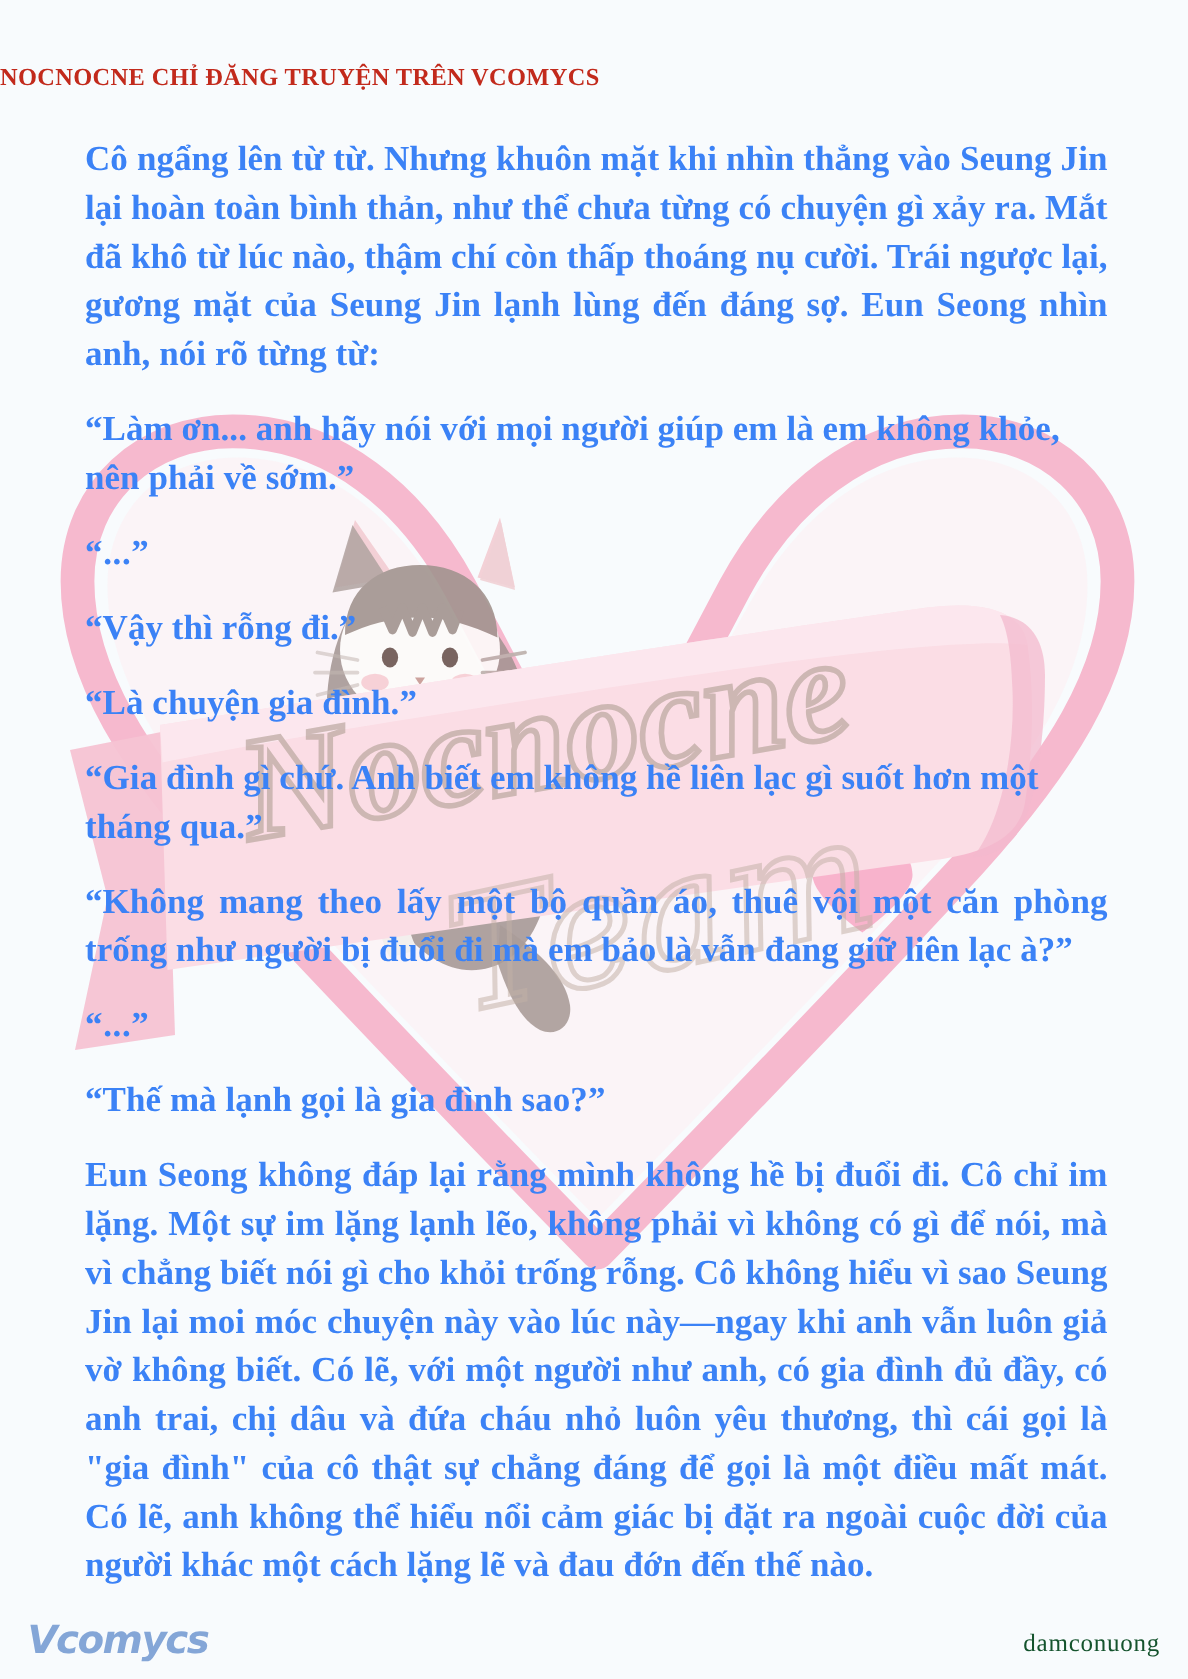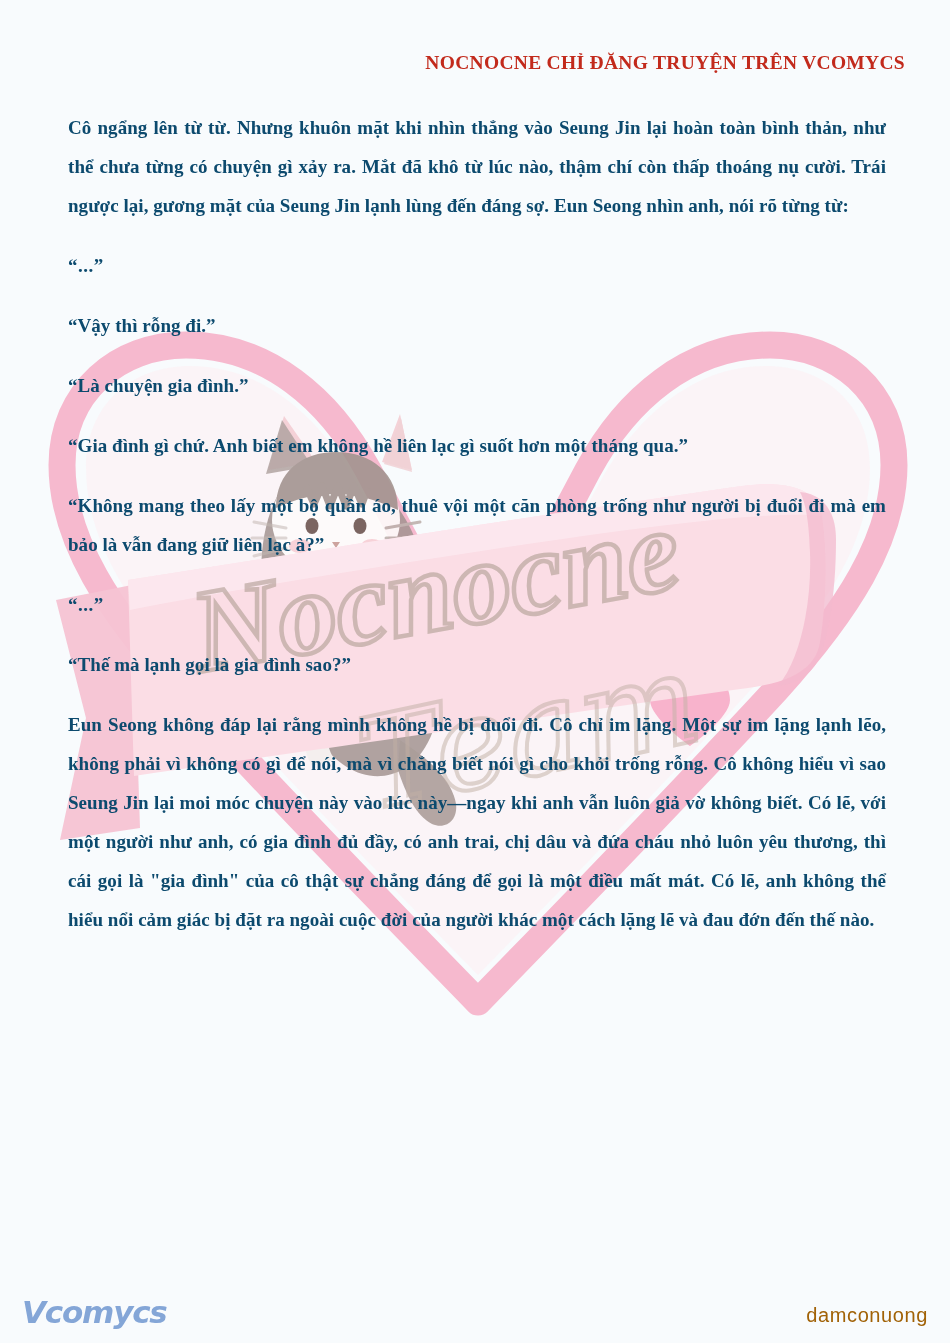--- a/index.html
+++ b/index.html
@@ -35,21 +35,21 @@
   .watermark-layer svg {
     display: block;
   }
 
   
   .header {
     position: absolute;
     left: 0;
     top: 52px;
     width: 905px;
-    text-align: right;
+    text-align: left;
     z-index: 5;
   }
   .header-title {
     display: inline-block;
     font-family: "Liberation Serif", "DejaVu Serif", serif;
     font-weight: bold;
     font-size: 19.5px;
     letter-spacing: 0.3px;
     color: #c22a1c;
     white-space: nowrap;
@@ -59,23 +59,23 @@
   .content {
     position: absolute;
     left: 68px;
     top: 108px;
     width: 818px;
     z-index: 6;
   }
   .para {
     font-family: "Liberation Serif", "DejaVu Serif", serif;
     font-weight: bold;
-    font-size: 19px;
+    font-size: 28px;
     line-height: 39px;
-    color: #0c4a6e;
+    color: #3b82f6;
     margin: 0 0 21px 0;
     text-align: left;
     letter-spacing: 0.05px;
   }
   .para.justify {
     text-align: justify;
     text-justify: inter-word;
   }
   .para.ellipsis {
     letter-spacing: 0.5px;
@@ -99,24 +99,24 @@
     font-style: italic;
     font-size: 31px;
     letter-spacing: -1.2px;
     color: #7b9fd4;
     opacity: 0.92;
   }
   .logo-damconuong {
     position: absolute;
     right: 22px;
     bottom: 16px;
-    font-family: Liberation Sans, sans-serif;
+    font-family: Liberation Serif, serif;
     font-size: 20px;
     letter-spacing: 0.6px;
-    color: #a16207;
+    color: #14532d;
   }
 </style>
 </head>
 <body>
 
 <div class="page">
 
   <div class="watermark-layer">
     <svg width="950" height="1343" viewBox="0 0 950 1343" xmlns="http://www.w3.org/2000/svg">
       <defs>
@@ -232,20 +232,21 @@
       </g>
     </svg>
   </div>
 
   <div class="header">
     <span class="header-title">NOCNOCNE CHỈ ĐĂNG TRUYỆN TRÊN VCOMYCS</span>
   </div>
 
   <div class="content">
     <p class="para justify">Cô ngẩng lên từ từ. Nhưng khuôn mặt khi nhìn thẳng vào Seung Jin lại hoàn toàn bình thản, như thể chưa từng có chuyện gì xảy ra. Mắt đã khô từ lúc nào, thậm chí còn thấp thoáng nụ cười. Trái ngược lại, gương mặt của Seung Jin lạnh lùng đến đáng sợ. Eun Seong nhìn anh, nói rõ từng từ:</p>
+    <p class="para">“Làm ơn... anh hãy nói với mọi người giúp em là em không khỏe, nên phải về sớm.”</p>
     <p class="para ellipsis">“...”</p>
     <p class="para">“Vậy thì rỗng đi.”</p>
     <p class="para">“Là chuyện gia đình.”</p>
     <p class="para">“Gia đình gì chứ. Anh biết em không hề liên lạc gì suốt hơn một tháng qua.”</p>
     <p class="para justify">“Không mang theo lấy một bộ quần áo, thuê vội một căn phòng trống như người bị đuổi đi mà em bảo là vẫn đang giữ liên lạc à?”</p>
     <p class="para ellipsis">“...”</p>
     <p class="para">“Thế mà lạnh gọi là gia đình sao?”</p>
     <p class="para justify">Eun Seong không đáp lại rằng mình không hề bị đuổi đi. Cô chỉ im lặng. Một sự im lặng lạnh lẽo, không phải vì không có gì để nói, mà vì chẳng biết nói gì cho khỏi trống rỗng. Cô không hiểu vì sao Seung Jin lại moi móc chuyện này vào lúc này—ngay khi anh vẫn luôn giả vờ không biết. Có lẽ, với một người như anh, có gia đình đủ đầy, có anh trai, chị dâu và đứa cháu nhỏ luôn yêu thương, thì cái gọi là "gia đình" của cô thật sự chẳng đáng để gọi là một điều mất mát. Có lẽ, anh không thể hiểu nổi cảm giác bị đặt ra ngoài cuộc đời của người khác một cách lặng lẽ và đau đớn đến thế nào.</p>
   </div>
 

